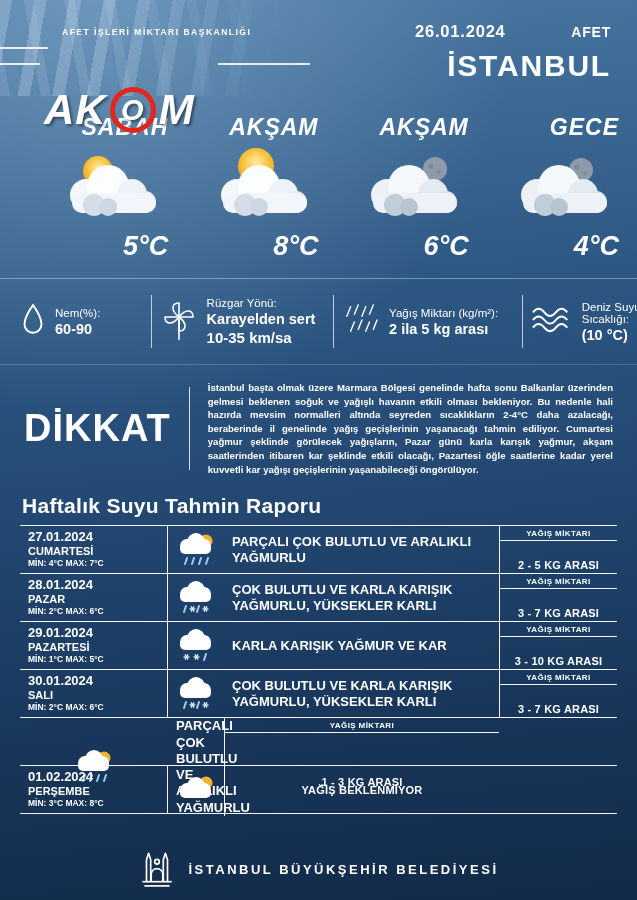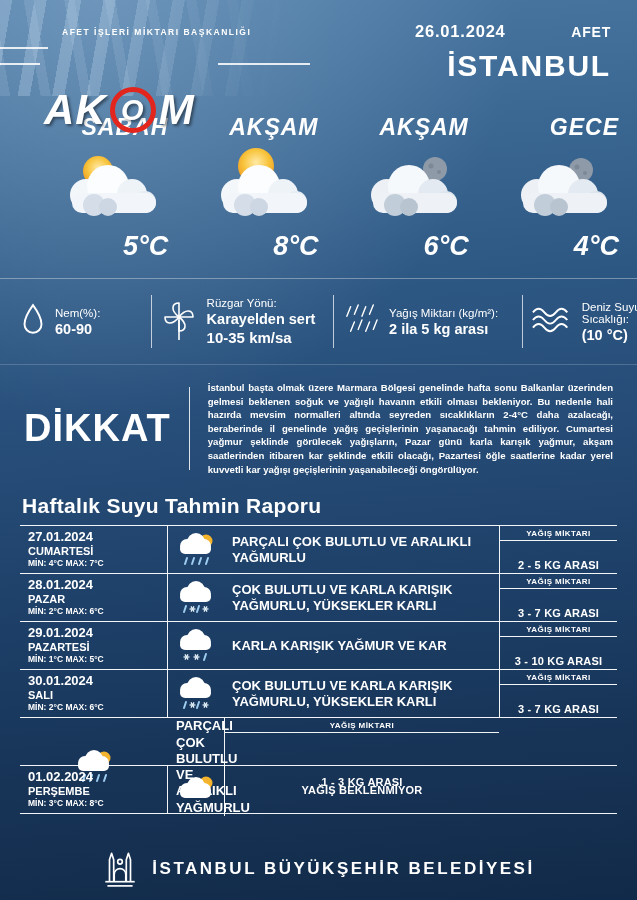--- a/index.html
+++ b/index.html
@@ -66,21 +66,21 @@
   .d-minmax{font-size:8.5px;font-weight:600;}
   .c-icon{display:flex;align-items:center;justify-content:center;}
   .c-desc{display:flex;align-items:center;font-size:13px;font-weight:800;padding:0 8px;line-height:1.25;}
   .c-amt{border-left:1px solid rgba(255,255,255,.95);display:flex;flex-direction:column;gap:16px;}
   .amt-h{font-size:8px;font-weight:800;text-align:center;padding:3px 0 2px;
     border-bottom:1px solid rgba(255,255,255,.95);letter-spacing:.4px;}
   .amt-v{flex:1;display:flex;align-items:center;justify-content:center;
     font-size:11px;font-weight:800;letter-spacing:.2px;text-align:center;line-height:1.3;padding:0 10px;}
   
   .footer{display:flex;align-items:center;justify-content:center;gap:14px;margin-top:32px;}
-  .footer-text{font-size:17px;font-weight:800;letter-spacing:2.5px;}
+  .footer-text{font-size:13px;font-weight:800;letter-spacing:2.5px;}
 </style>
 </head>
 <body>
 
 <div class="page">
 
   <svg width="0" height="0" style="position:absolute" aria-hidden="true">
     <defs>
       <radialGradient id="sunGrad" cx="50%" cy="40%" r="65%">
         <stop offset="0%" stop-color="#ffeaa6"></stop>

